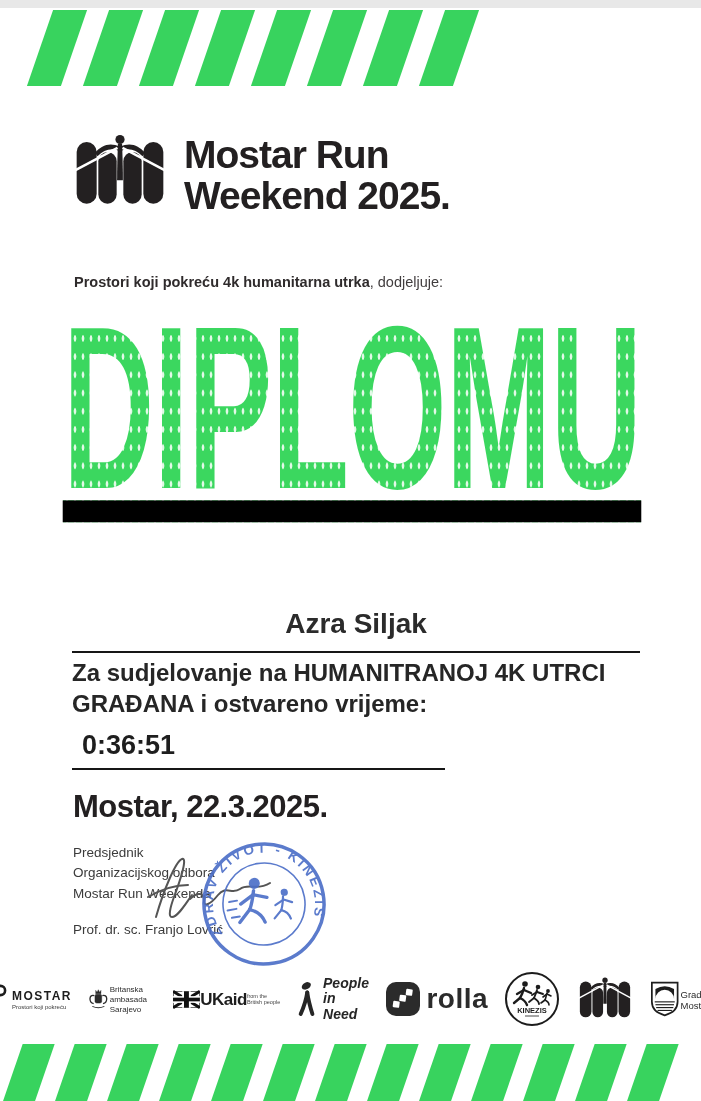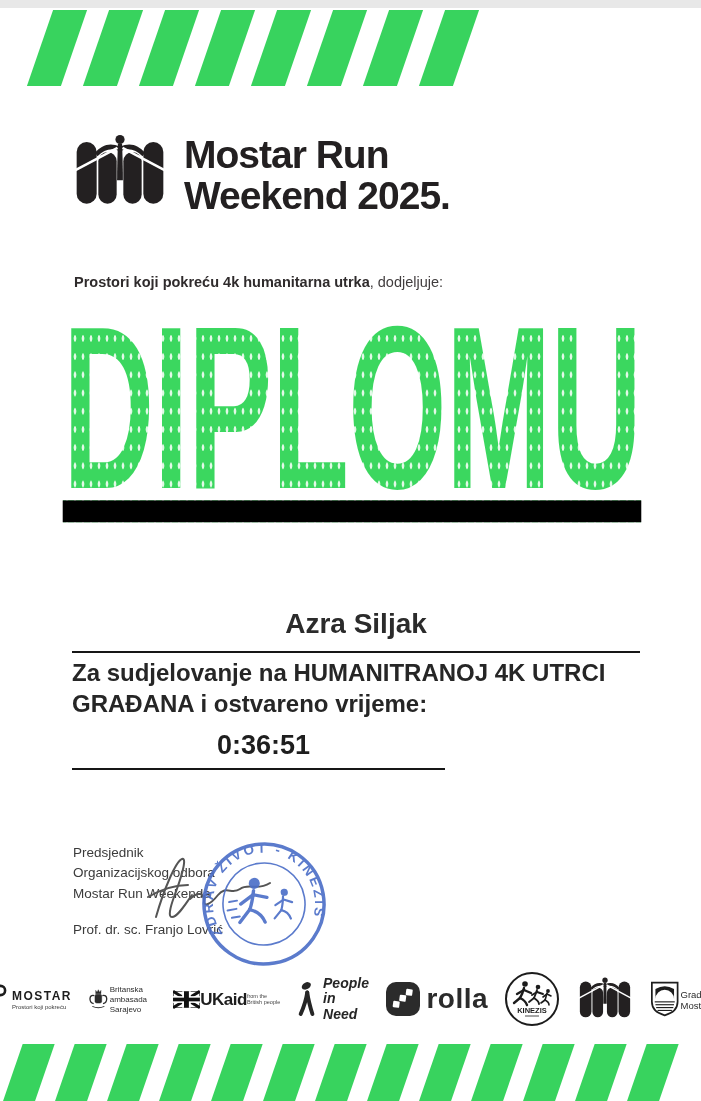--- a/index.html
+++ b/index.html
@@ -61,21 +61,21 @@
     font-size:28px;font-weight:bold;color:#2b2b2b;
     border-bottom:2.5px solid #161616;padding-bottom:11px;
   }
   .award-text{
     position:absolute;left:72px;top:650px;width:590px;
     font-size:24px;font-weight:bold;line-height:1.28;color:#262626;
   }
   .time-line{
     position:absolute;left:72px;top:722px;width:373px;
     font-size:27px;font-weight:bold;color:#1e1e1e;
-    border-bottom:2.5px solid #161616;padding:0 0 7px 10px;text-align:center;
+    border-bottom:2.5px solid #161616;padding:0 0 7px 10px;
   }
   .place-date{
     position:absolute;left:73px;top:781px;
     font-size:31px;font-weight:bold;color:var(--ink);letter-spacing:-0.5px;
   }
   
   .sig-block{
     position:absolute;left:73px;top:835px;
     font-size:13.5px;color:#3b3b3b;line-height:1.5;
   }
@@ -152,20 +152,21 @@
   <div class="diplomu-box">
     <span class="diplomu-text">DIPLOMU</span>
   </div>
 
   <div class="name-line">Azra Siljak</div>
 
   <div class="award-text">Za sudjelovanje na HUMANITRANOJ 4K UTRCI GRAĐANA i ostvareno vrijeme:</div>
 
   <div class="time-line">0:36:51</div>
 
+  <div class="place-date">Mostar, 22.3.2025.</div>
 
   <div class="sig-block">
     <div>Predsjednik</div>
     <div>Organizacijskog odbora</div>
     <div>Mostar Run Weekenda</div>
     <div class="sig-name">Prof. dr. sc. Franjo Lovrić</div>
   </div>
 
   <svg class="signature-svg" width="150" height="78" viewBox="0 0 150 78">
     <g fill="none" stroke="#555555" stroke-width="2" stroke-linecap="round">

